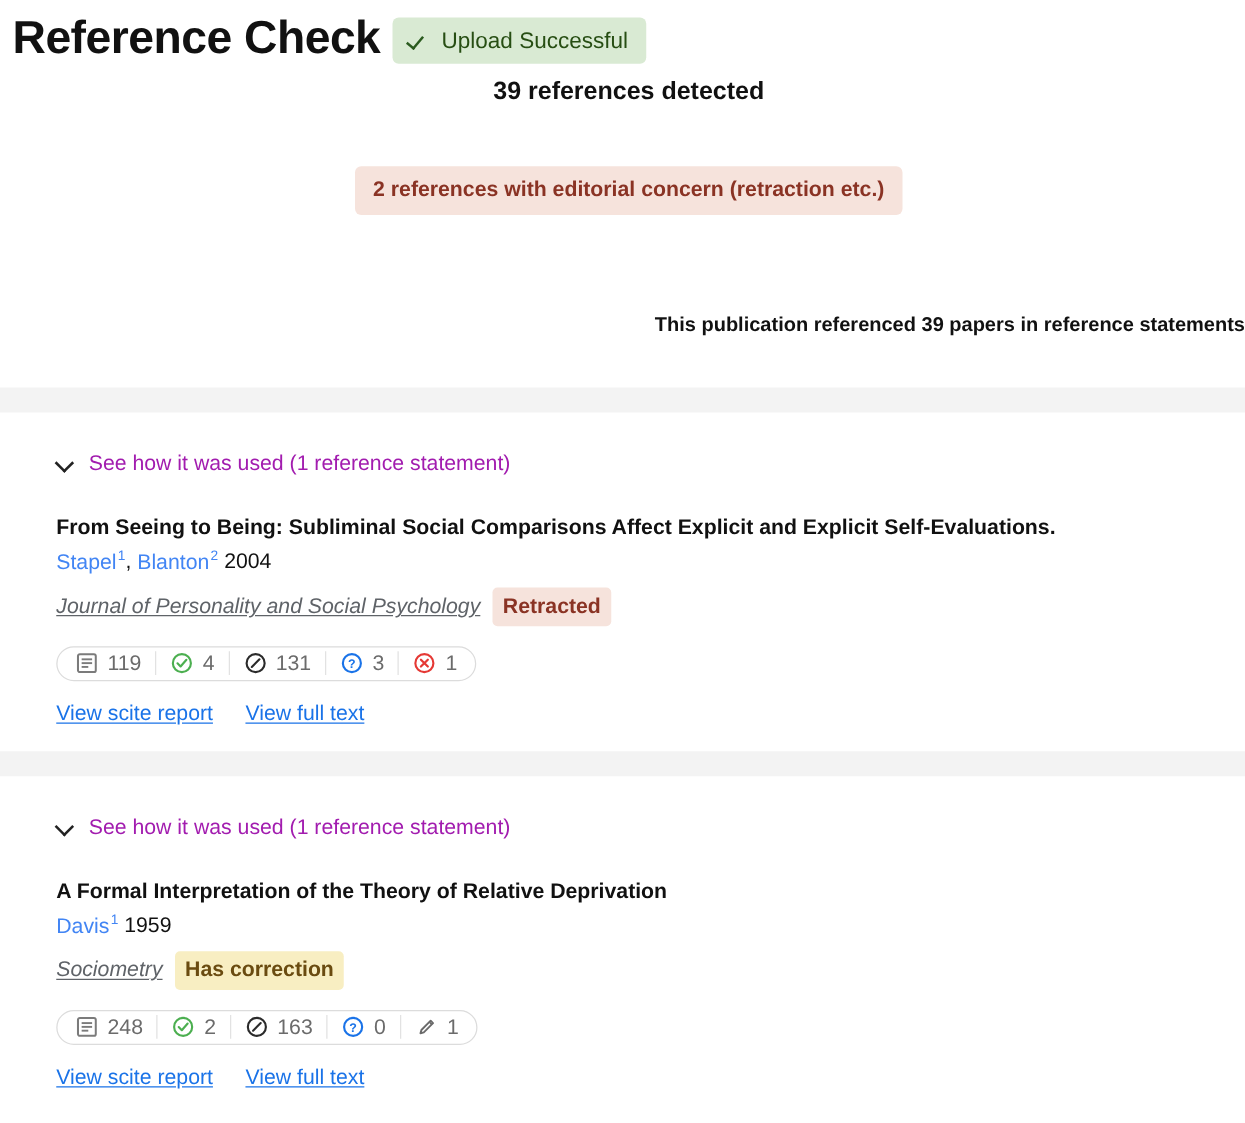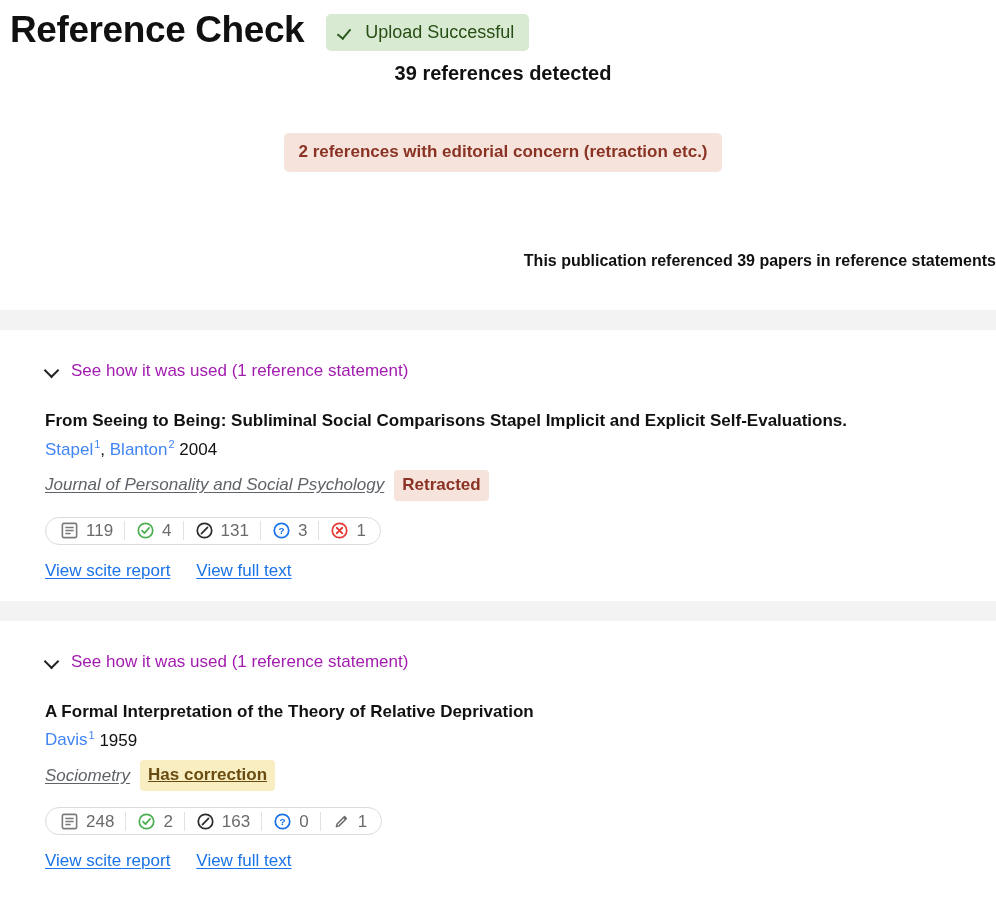--- a/index.html
+++ b/index.html
@@ -15,21 +15,21 @@
     font-family: "Liberation Sans", sans-serif;
     color: #111111;
     -webkit-font-smoothing: antialiased;
   }
 
   
   .header-row {
     display: flex;
     align-items: center;
     padding: 8px 0 0 10px;
-    gap: 22px;
+    gap: 10px;
   }
   .page-title {
     font-size: 37px;
     font-weight: bold;
     letter-spacing: -0.4px;
     line-height: 44px;
     color: #111111;
     white-space: nowrap;
   }
   .upload-badge {
@@ -178,21 +178,21 @@
     cursor: pointer;
   }
   .status-badge {
     font-size: 17px;
     font-weight: bold;
     border-radius: 4px;
     padding: 4px 8px 5px 8px;
     white-space: nowrap;
   }
   .status-retracted { background: #f6e3dc; color: #8a3324; }
-  .status-correction { background: #f8eec2; color: #6a4b10; text-decoration: underline; }
+  .status-correction { background: #f8eec2; color: #6a4b10; }
 
   
   .metrics {
     display: inline-flex;
     align-items: center;
     border: 1px solid #dcdcdc;
     border-radius: 18px;
     height: 28px;
     padding: 0 12px;
     margin-top: 16px;
@@ -245,21 +245,21 @@
 <div class="section-heading">This publication referenced 39 papers in reference statements</div>
 
 <div class="band first"></div>
 
 <div class="entry">
   <div class="see-how">
     <span class="chev"></span>
     <span>See how it was used (1 reference statement)</span>
   </div>
 
-  <div class="paper-title">From Seeing to Being: Subliminal Social Comparisons Stapel Implicit and Explicit Self-Evaluations.</div>
+  <div class="paper-title">From Seeing to Being: Subliminal Social Comparisons Affect Explicit and Explicit Self-Evaluations.</div>
 
   <div class="authors-line">
     <a class="author-link"><span>Stapel</span><sup>1</sup></a><span>, </span><a class="author-link"><span>Blanton</span><sup>2</sup></a><span class="year">&nbsp;<span>2004</span></span>
   </div>
 
   <div class="journal-line">
     <span class="journal-name">Journal of Personality and Social Psychology</span>
     <span class="status-badge status-retracted">Retracted</span>
   </div>
 

